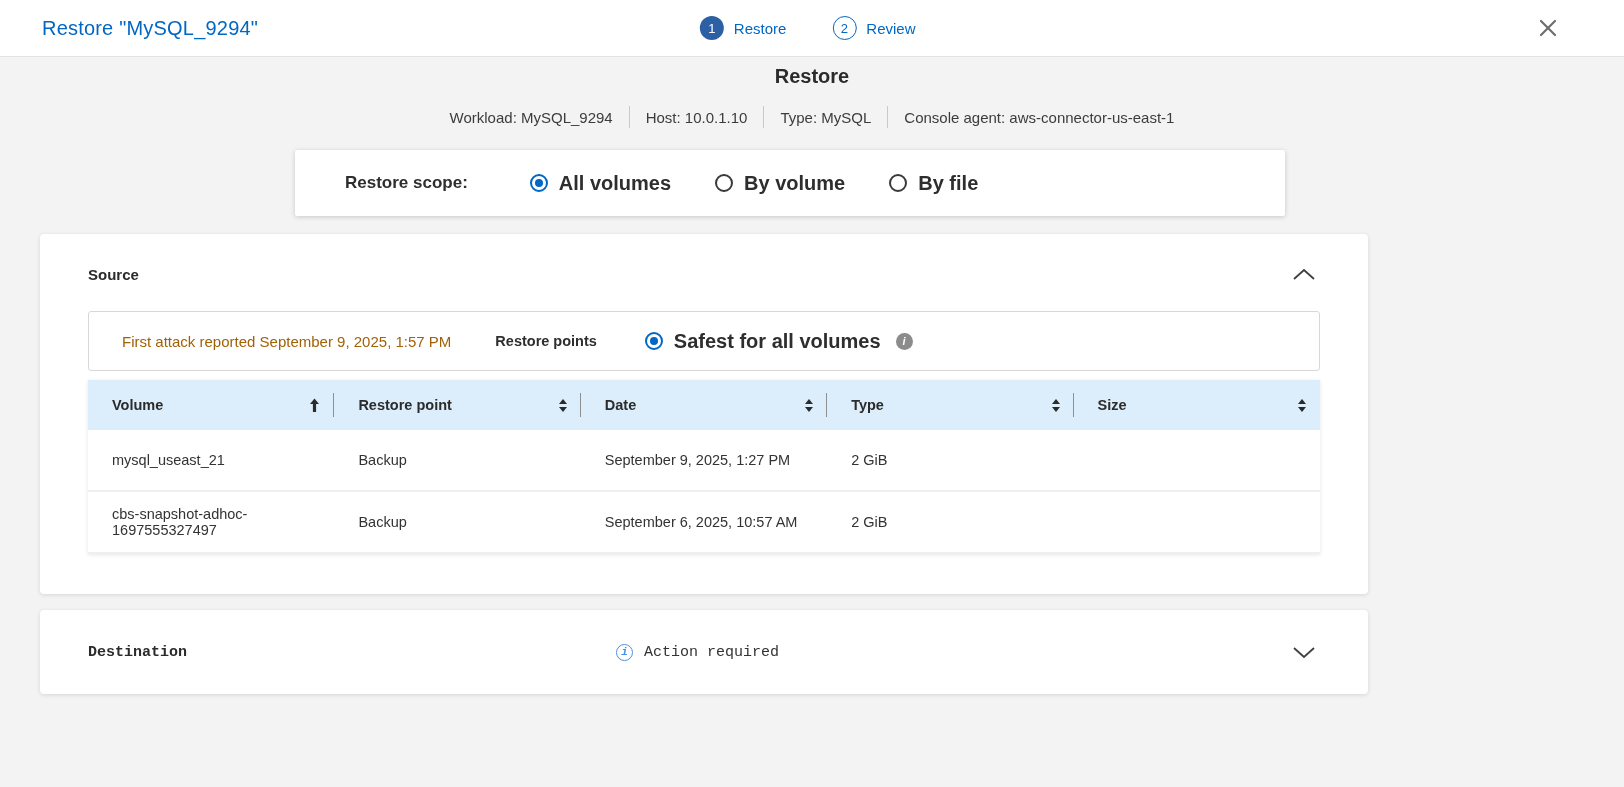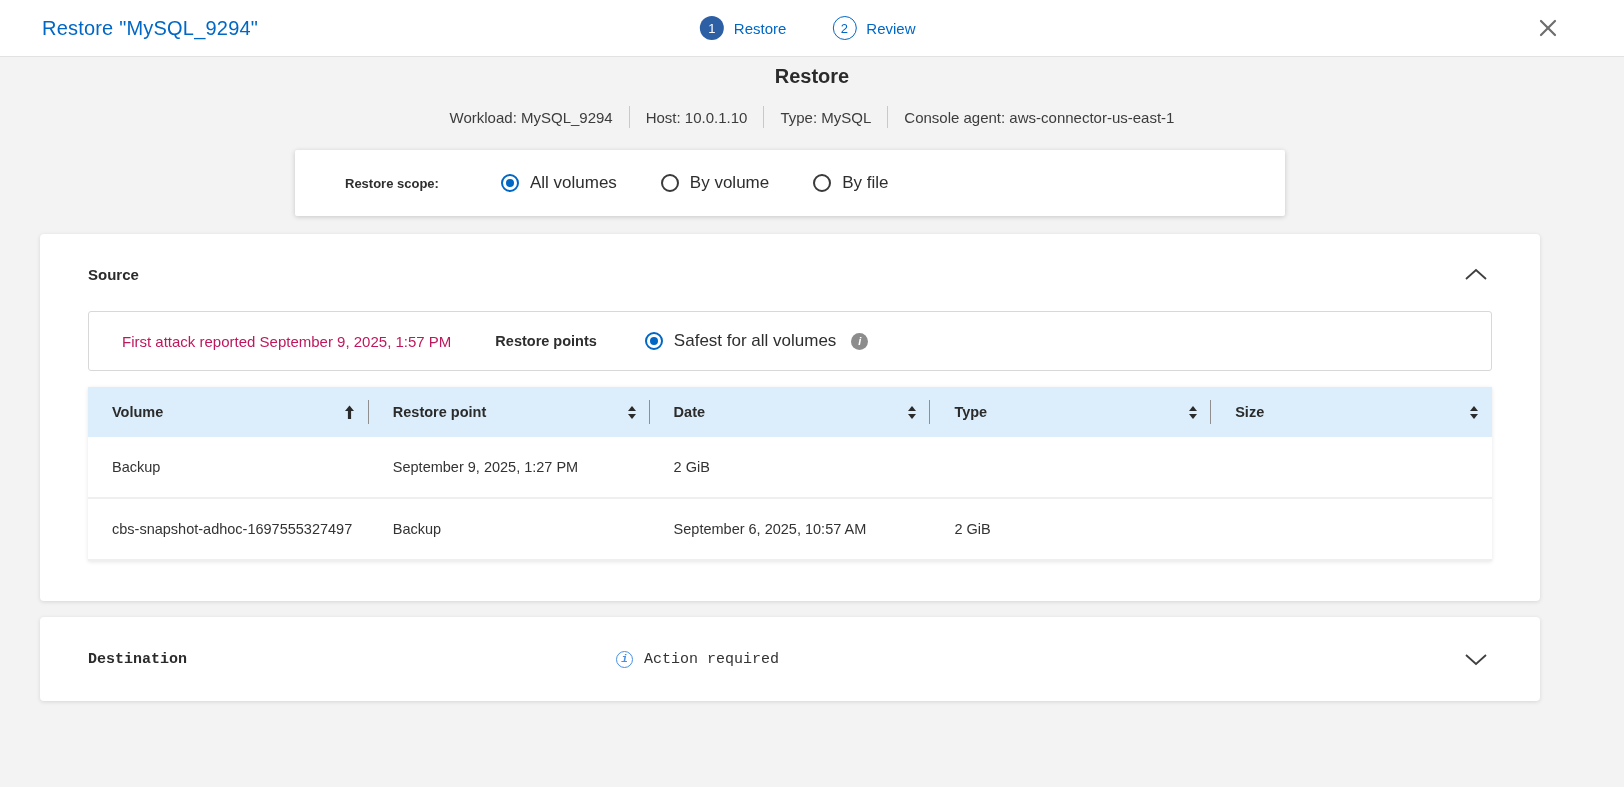--- a/index.html
+++ b/index.html
@@ -46,67 +46,67 @@
   }
   .meta-item { font-size:15px; color:#3c3c3c; }
   .meta-divider { width:1px; height:22px; background:#c9c9c9; margin:0 16px; }
   
   .scope-card {
     width:990px; height:66px; margin:22px auto 0; margin-left:295px;
     background:#fff; border-radius:2px;
     box-shadow:0 1px 5px rgba(0,0,0,.18);
     display:flex; align-items:center; padding:0 50px;
   }
-  .scope-label { font-weight:bold; font-size:13px; margin-right:62px; }
+  .scope-label { font-weight:bold; font-size:17px; margin-right:62px; }
   .scope-options { display:flex; align-items:center; gap:44px; }
   .radio-option { display:flex; align-items:center; gap:11px; cursor:pointer; }
   .radio {
     width:18px; height:18px; border-radius:50%; position:relative; flex:none;
   }
   .radio.sel { border:2px solid #0067C5; }
   .radio.sel::after {
     content:""; position:absolute; inset:3px; border-radius:50%; background:#0067C5;
   }
   .radio.unsel { border:2px solid #3a3a3a; }
-  .radio-label { font-size:17px; color:#2e2e2e; }
+  .radio-label { font-size:20px; color:#2e2e2e;font-weight:bold; }
   
   .panel {
-    width:1500px; margin:18px 0 0 40px; background:#fff; border-radius:4px;
+    width:1328px; margin:18px 0 0 40px; background:#fff; border-radius:4px;
     box-shadow:0 1px 4px rgba(0,0,0,.12);
   }
   .panel.source { padding:30px 48px 40px; }
   .panel-head { display:flex; align-items:center; justify-content:space-between; }
   .panel-title { font-size:15px; font-weight:bold; color:#2b2b2b; }
   .chev-btn { background:none; border:none; cursor:pointer; line-height:0; padding:4px; }
   
   .attack-bar {
     margin-top:26px; height:60px; border:1px solid #d8d8d8; border-radius:3px;
     display:flex; align-items:center; padding-left:33px;
   }
-  .attack-text { color:#be185d; font-size:15px;text-align:center; }
+  .attack-text { color:#a16207; font-size:15px;text-align:center; }
   .rp-label { font-weight:bold; font-size:14.5px; margin-left:44px; }
   .rp-option { display:flex; align-items:center; gap:11px; margin-left:48px; }
   .info-filled {
     width:17px; height:17px; border-radius:50%; background:#8C8C8C; color:#fff;
     font-size:11px; font-weight:bold; font-style:italic;
     display:inline-flex; align-items:center; justify-content:center; margin-left:4px;
   }
   .info-outline {
     width:17px; height:17px; border-radius:50%; border:1.5px solid #4a90e2; color:#4a90e2;
     font-size:11px; font-weight:bold; font-style:italic;
     display:inline-flex; align-items:center; justify-content:center; flex:none;
   }
   
   .volumes-row {
     margin-top:36px; display:flex; align-items:center; justify-content:space-between;
   }
   .volumes-title { font-size:15px; font-weight:bold; }
   .search-btn { background:none; border:none; cursor:pointer; line-height:0; padding:2px; }
   
-  .vol-table { margin-top:16px; box-shadow:0 1px 4px rgba(0,0,0,.10); }
+  .vol-table { margin-top:9px; box-shadow:0 1px 4px rgba(0,0,0,.10); }
   .t-head { display:flex; background:#DCEEFB; height:50px; }
   .t-hcell {
     width:20%; display:flex; align-items:center; padding:0 14px 0 24px;
     position:relative;
   }
   .t-hcell:not(:last-child)::after {
     content:""; position:absolute; right:0; top:13px; width:1px; height:24px; background:#8f8f8f;
   }
   .t-hlabel { font-size:14.5px; font-weight:bold; color:#2b2b2b; }
   .sort-wrap { margin-left:auto; display:flex; align-items:center; }
@@ -239,20 +239,21 @@
       <div class="t-hcell">
         <span class="t-hlabel">Size</span>
         <span class="sort-wrap sort-both">
           <span class="tri-up"></span>
             <span class="tri-down"></span>
         </span>
       </div>
     </div>
 
     <div class="t-row">
+      <div class="t-cell">mysql_useast_21</div>
       <div class="t-cell">Backup</div>
       <div class="t-cell">September 9, 2025, 1:27 PM</div>
       <div class="t-cell">2 GiB</div>
     </div>
 
     <div class="t-row">
       <div class="t-cell">cbs-snapshot-adhoc-1697555327497</div>
       <div class="t-cell">Backup</div>
       <div class="t-cell">September 6, 2025, 10:57 AM</div>
       <div class="t-cell">2 GiB</div>

